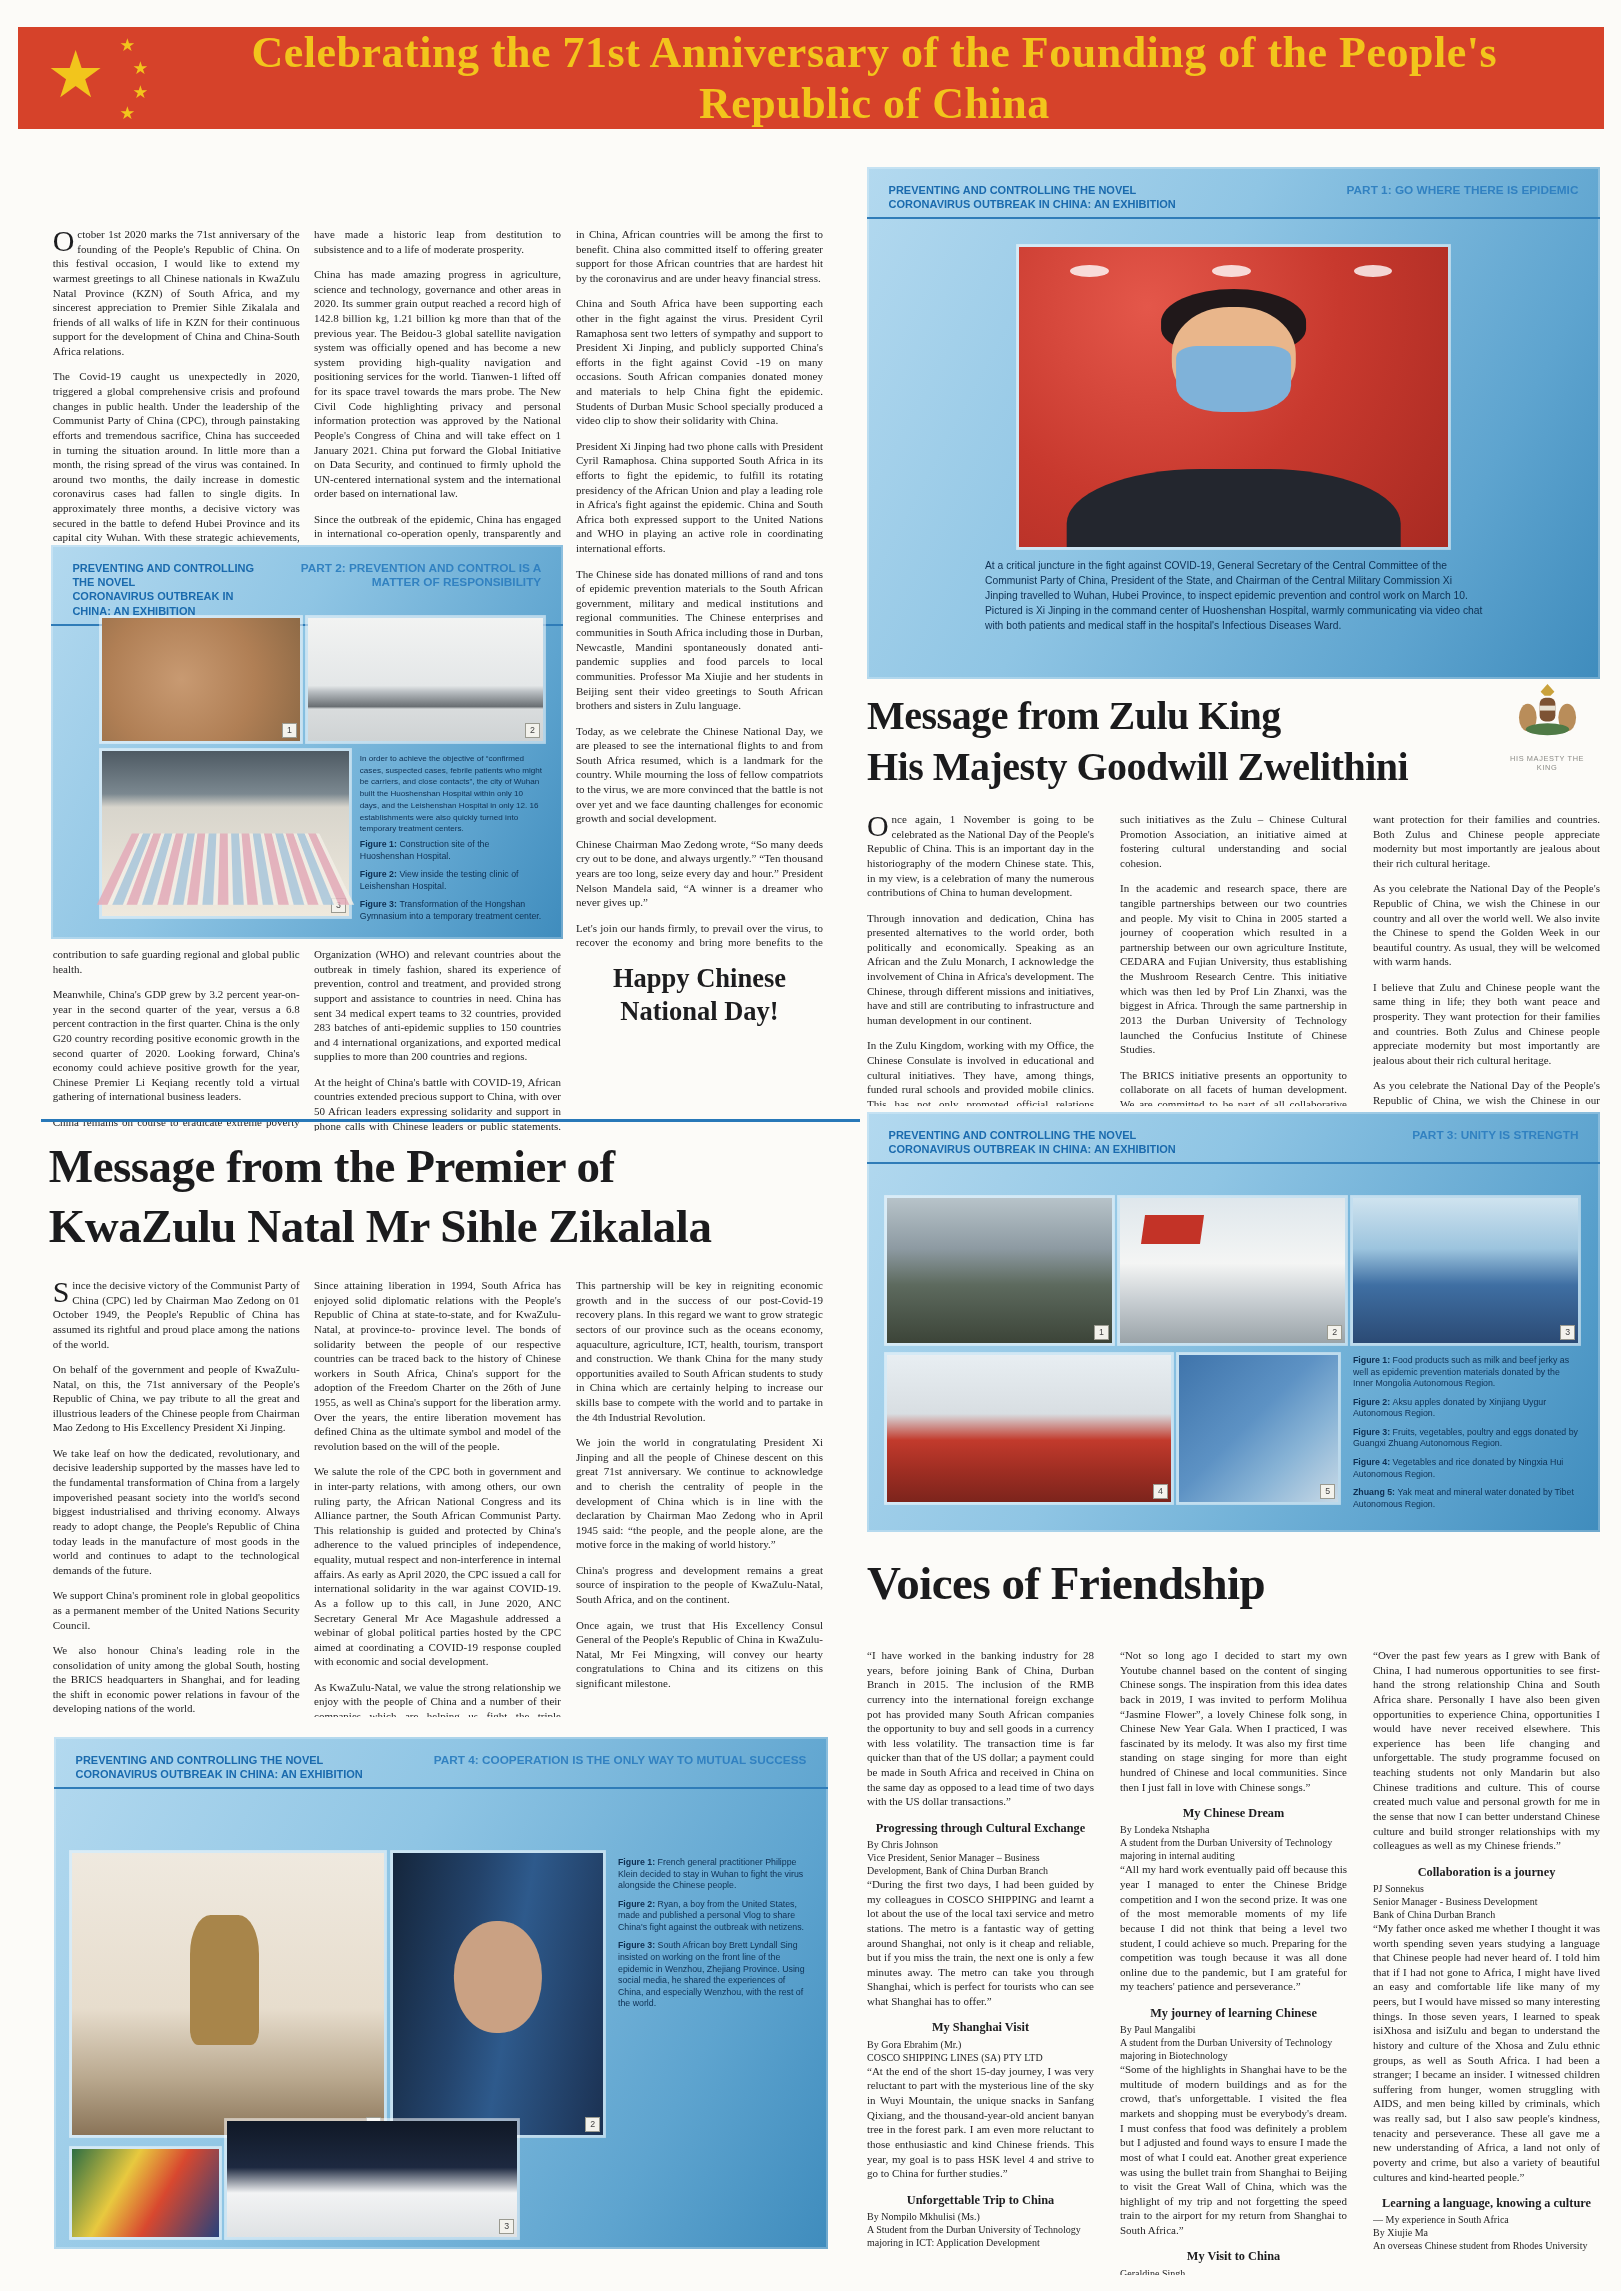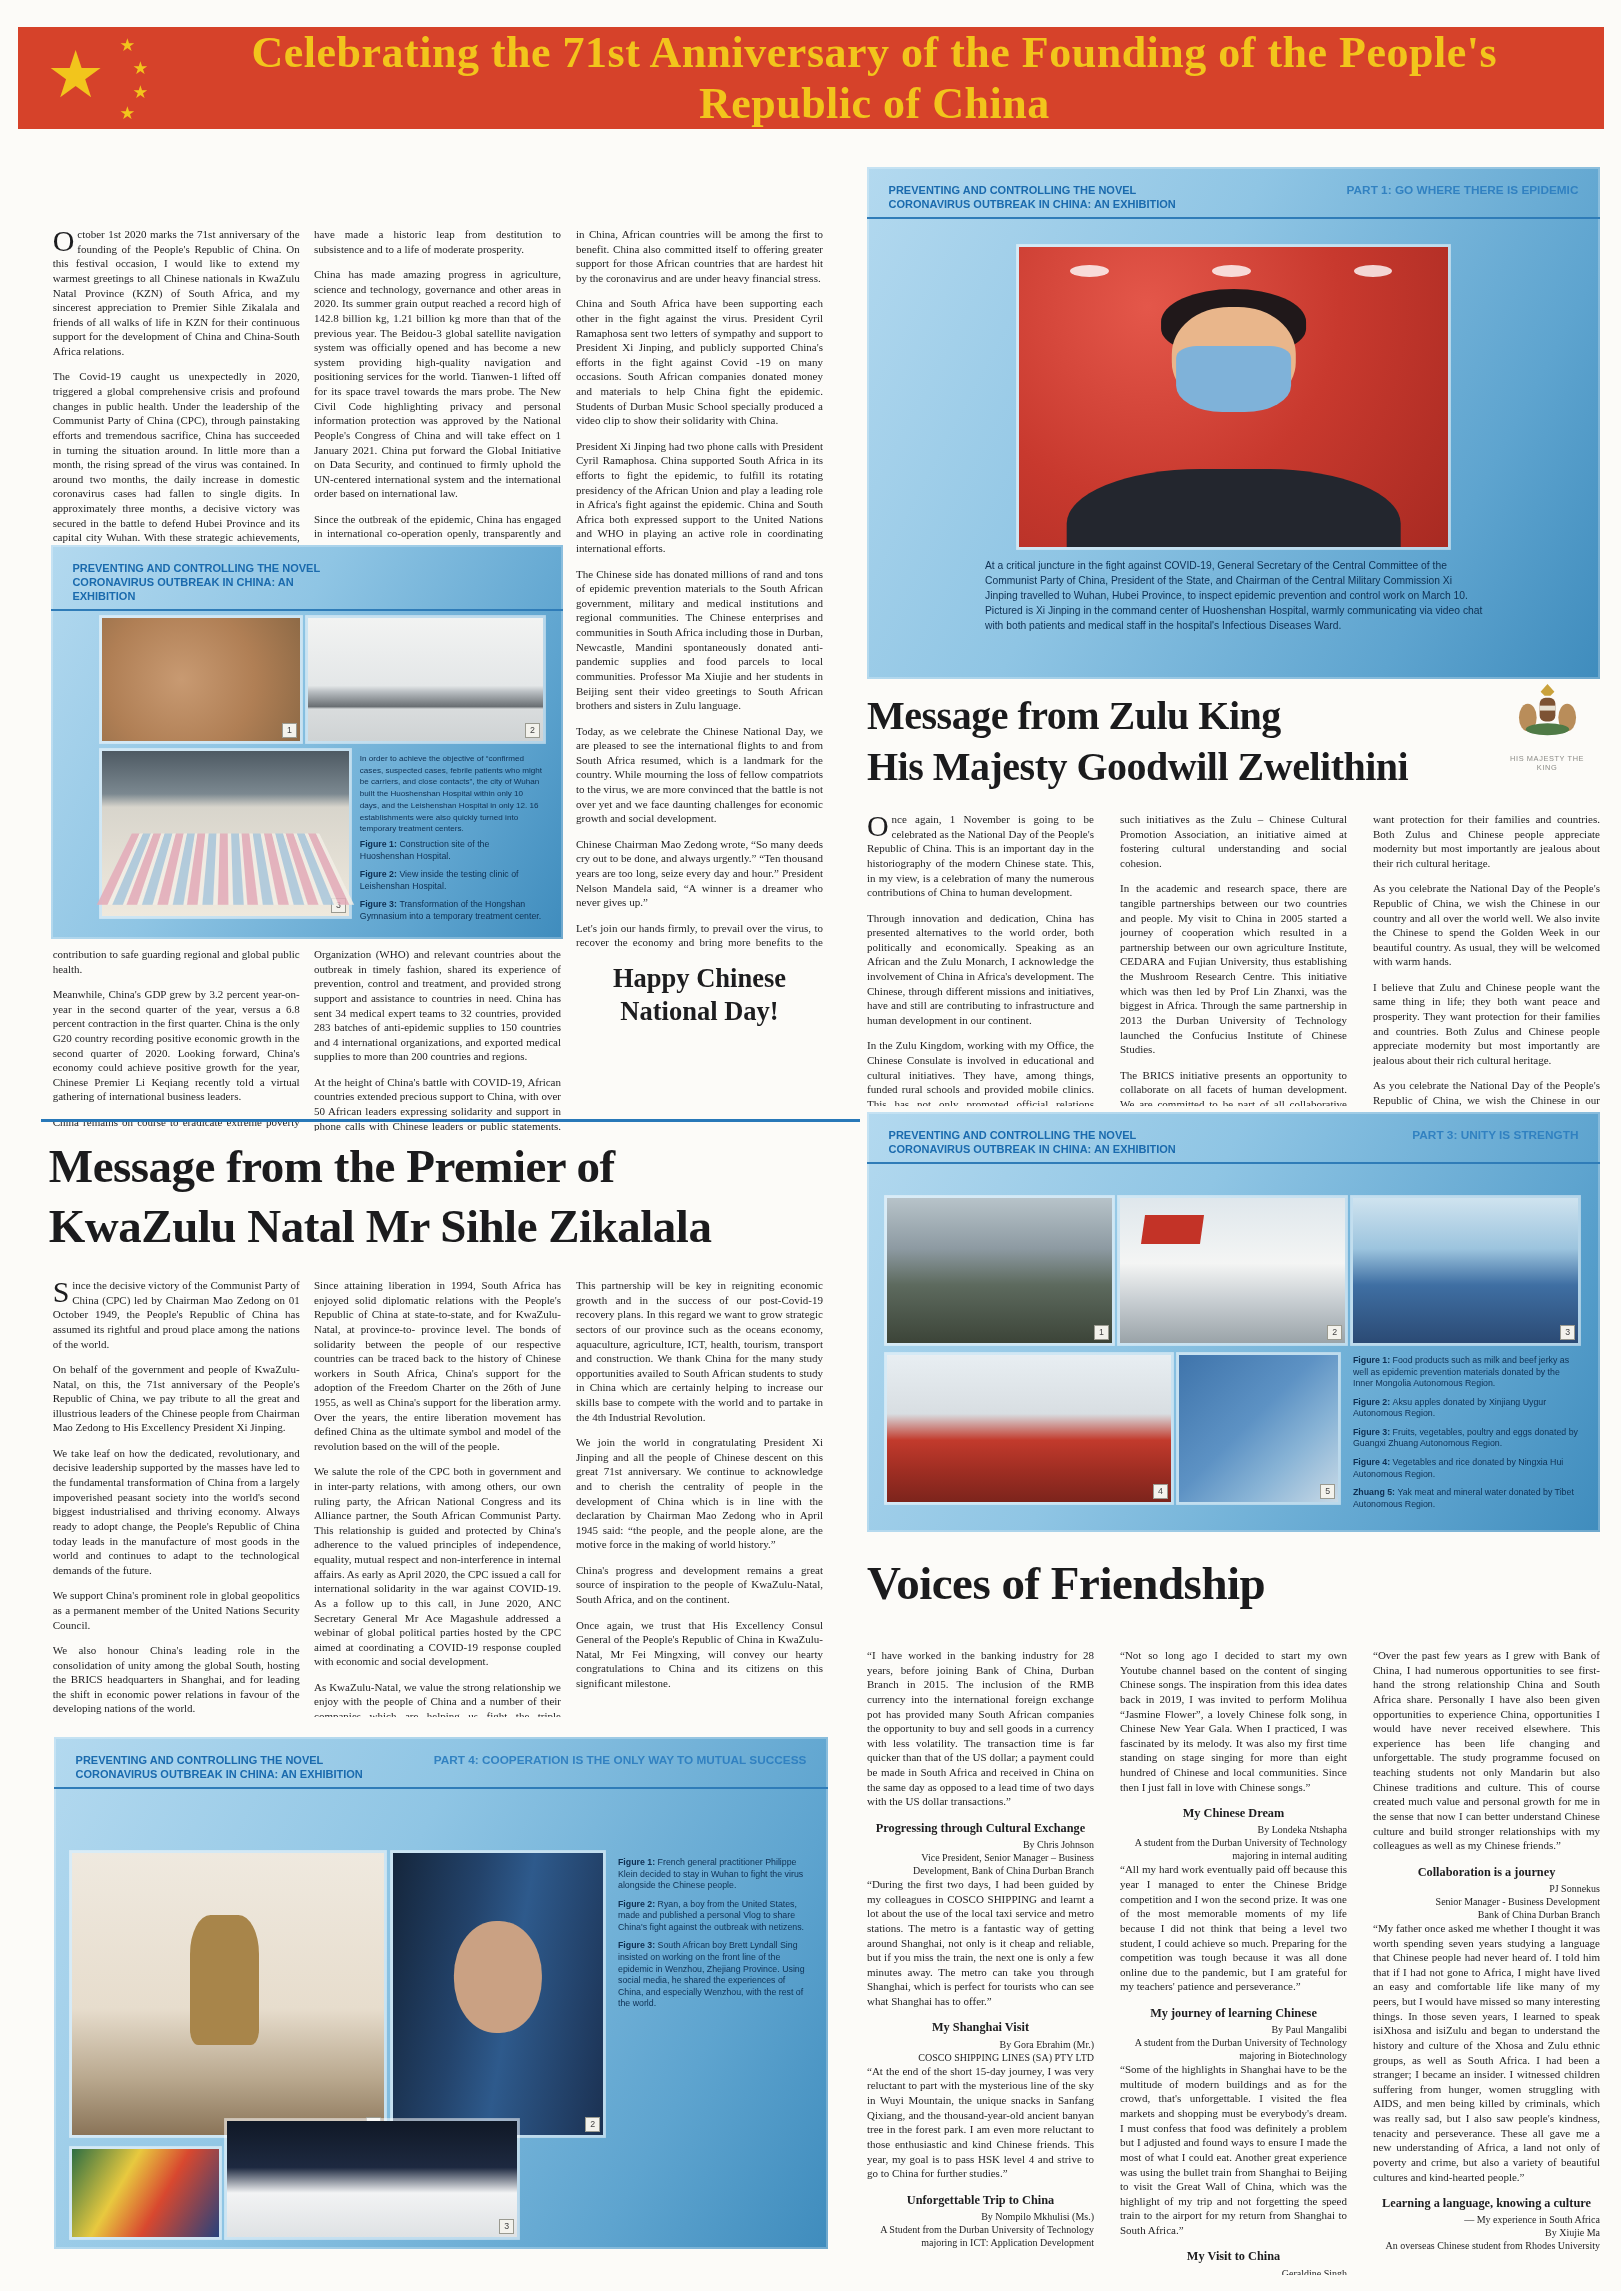--- a/index.html
+++ b/index.html
@@ -73,21 +73,21 @@
   
   .closing{position:absolute;font-weight:bold;text-align:center;font-size:26.5px;line-height:1.25;}
   .lantern{vertical-align:-7.8px;margin-left:9.8px;}
   
   .crest{position:absolute;text-align:center;}
   .crest-cap{font-family:"Liberation Sans",sans-serif;font-size:7.4px;color:#8b8b86;
         letter-spacing:0.6px;margin-top:2.9px;}
   
   .vo-quote{font-size:11px;}
   .voices .col p.vo-head{font-weight:bold;text-align:center;font-size:12.3px;margin:9.8px 0 2px;}
-  .voices .col p.vo-by{text-align:right;font-size:10px;line-height:1.3;margin:0;}
+  .voices .col p.vo-by{text-align:left;font-size:10px;line-height:1.3;margin:0;}
 </style>
 </head>
 <body>
 
 <div class="page">
 
   <header class="banner">
     <span class="star star-big">★</span>
     <span class="star star-s1">★</span>
     <span class="star star-s2">★</span>
@@ -125,20 +125,21 @@
         <p>Organization (WHO) and relevant countries about the outbreak in timely fashion, shared its experience of prevention, control and treatment, and provided strong support and assistance to countries in need. China has sent 34 medical expert teams to 32 countries, provided 283 batches of anti-epidemic supplies to 150 countries and 4 international organizations, and exported medical supplies to more than 200 countries and regions.</p>
         <p>At the height of China's battle with COVID-19, African countries extended precious support to China, with over 50 African leaders expressing solidarity and support in phone calls with Chinese leaders or public statements. At the Extraordinary China-Africa Summit on Solidarity Against COVID-19 in Beijing via video link, Chinese President Xi Jinping pledged that once the development and deployment of COVID-19 vaccine is completed</p>
       </div>
 
     <aside class="panel" style="left:11.8px;top:398px;width:512px;height:394px;">
       <div class="panel-head">
         <div class="panel-title">
           <div>PREVENTING AND CONTROLLING THE NOVEL</div>
             <div>CORONAVIRUS OUTBREAK IN CHINA: AN EXHIBITION</div>
         </div>
+        <div class="part-label">PART 2: PREVENTION AND CONTROL IS A MATTER OF RESPONSIBILITY</div>
       </div>
       <div class="photo ph-construction" style="left:51px;top:73px;width:198px;height:123px;">
         <span class="badge">1</span>
       </div>
       <div class="photo ph-clinic" style="left:257px;top:73px;width:235px;height:123px;">
         <span class="badge">2</span>
       </div>
       <div class="photo ph-gym" style="left:51px;top:206px;width:247px;height:165px;">
         <span class="badge">3</span>
       </div>

